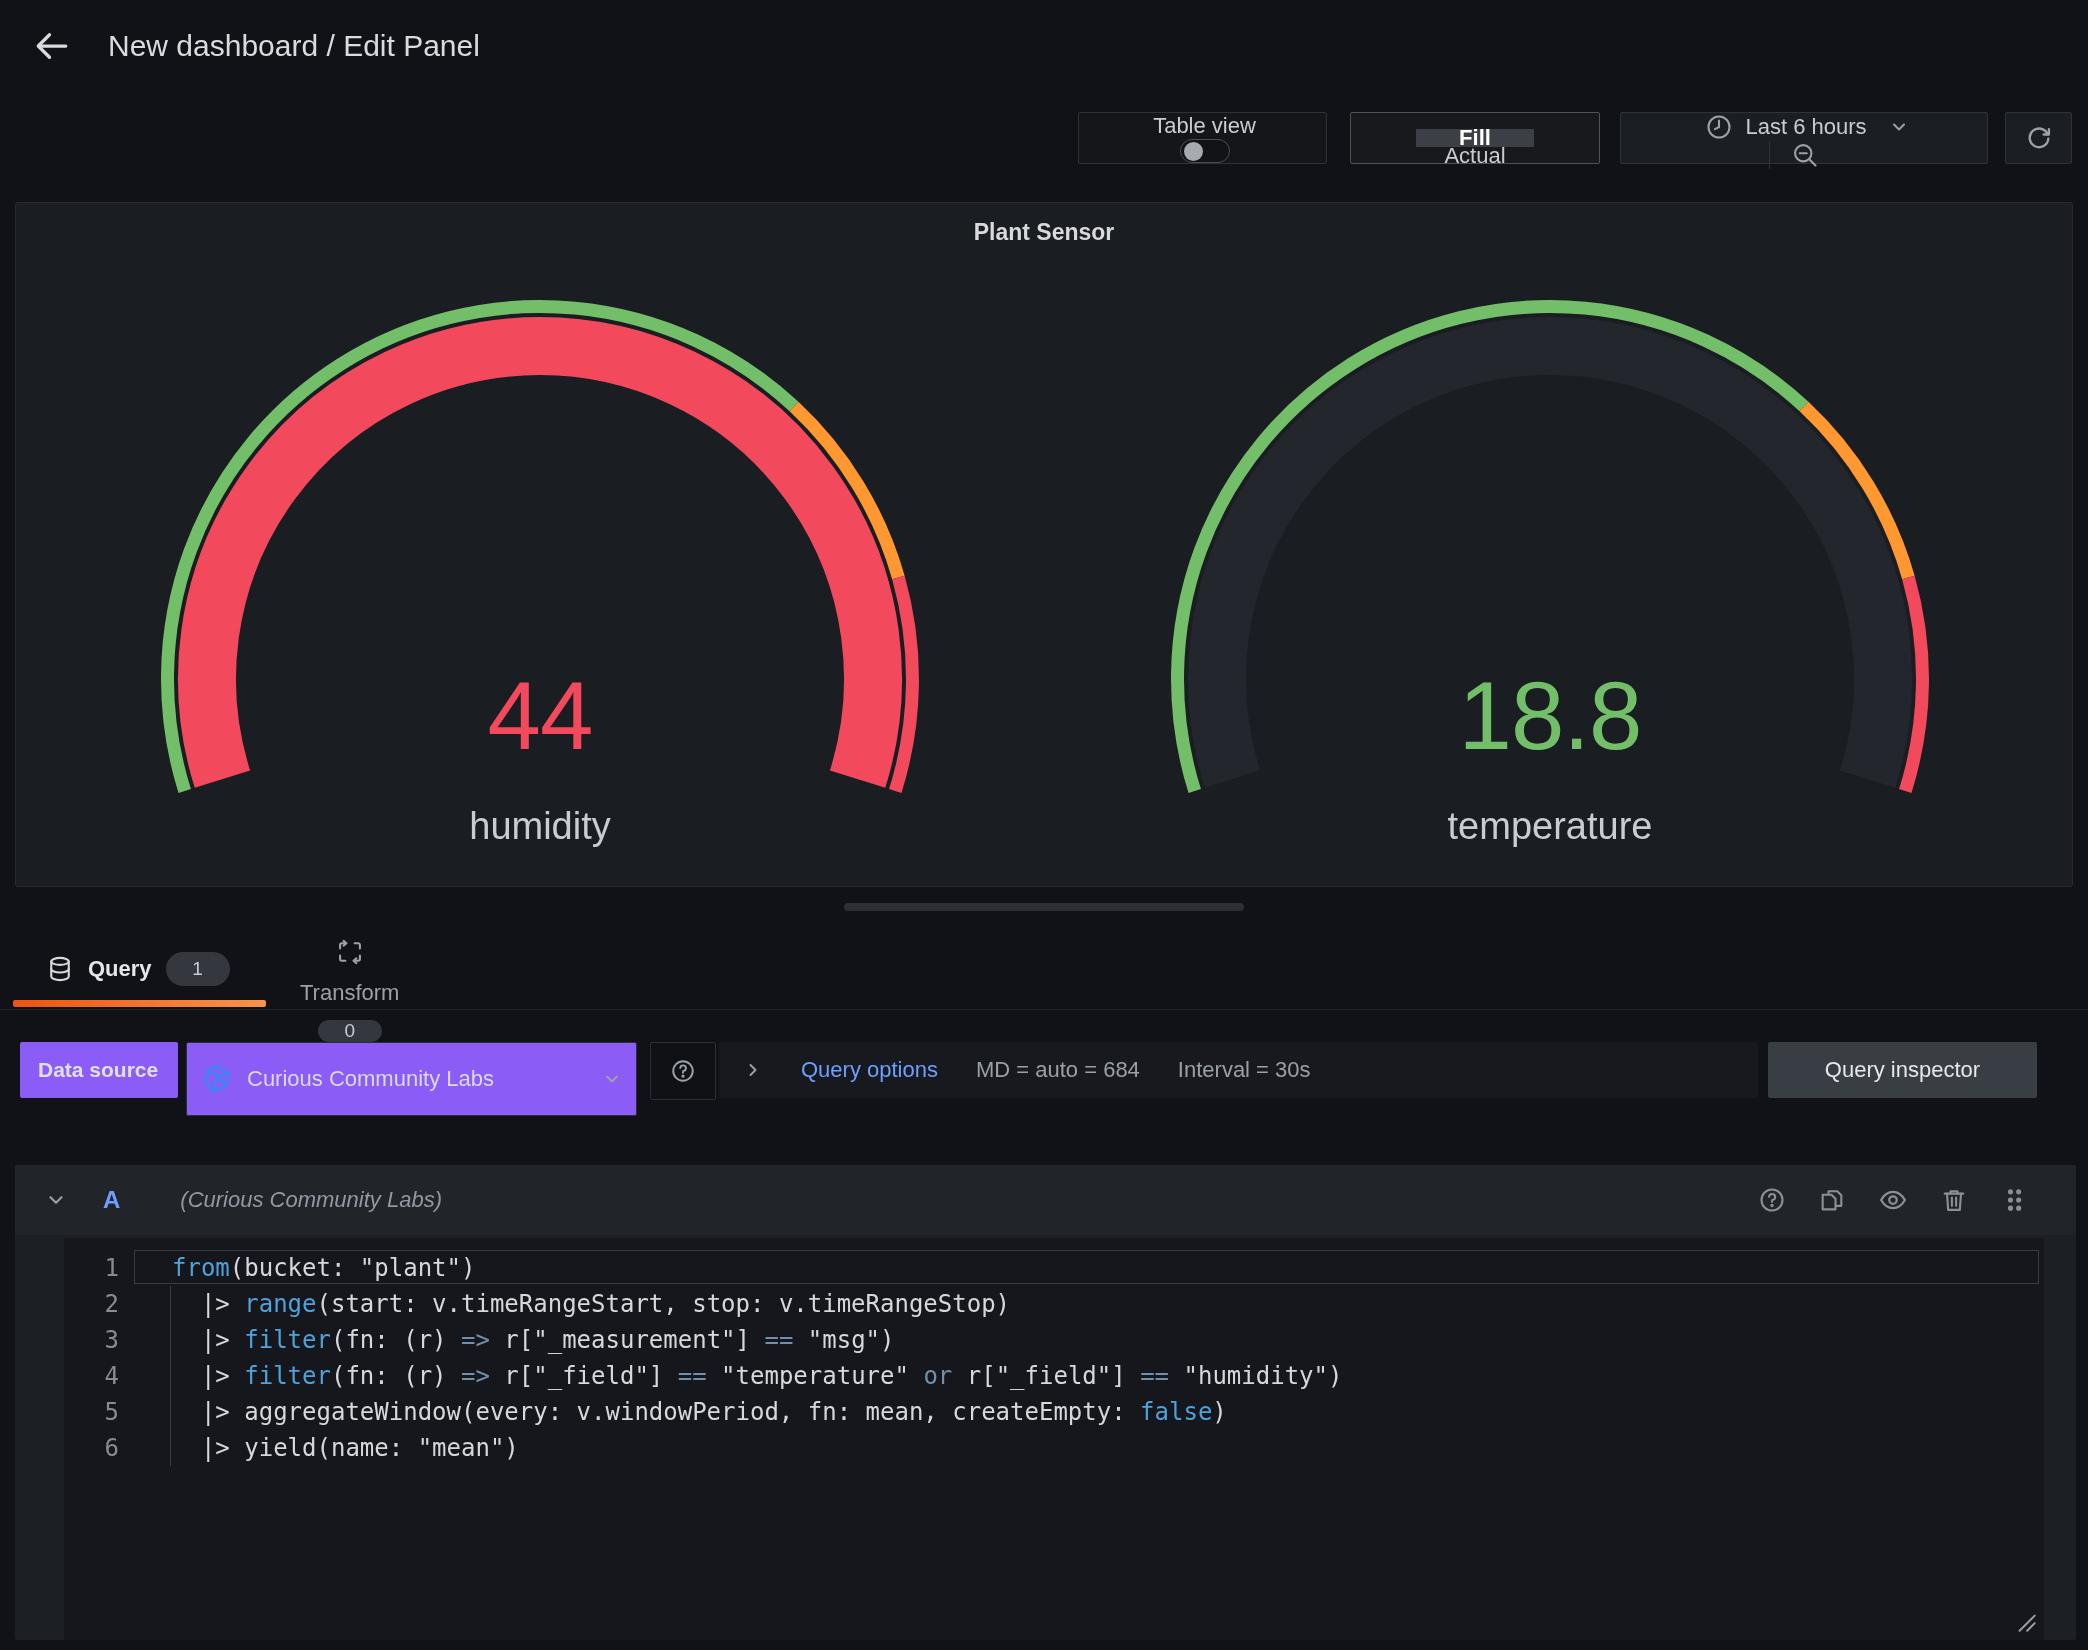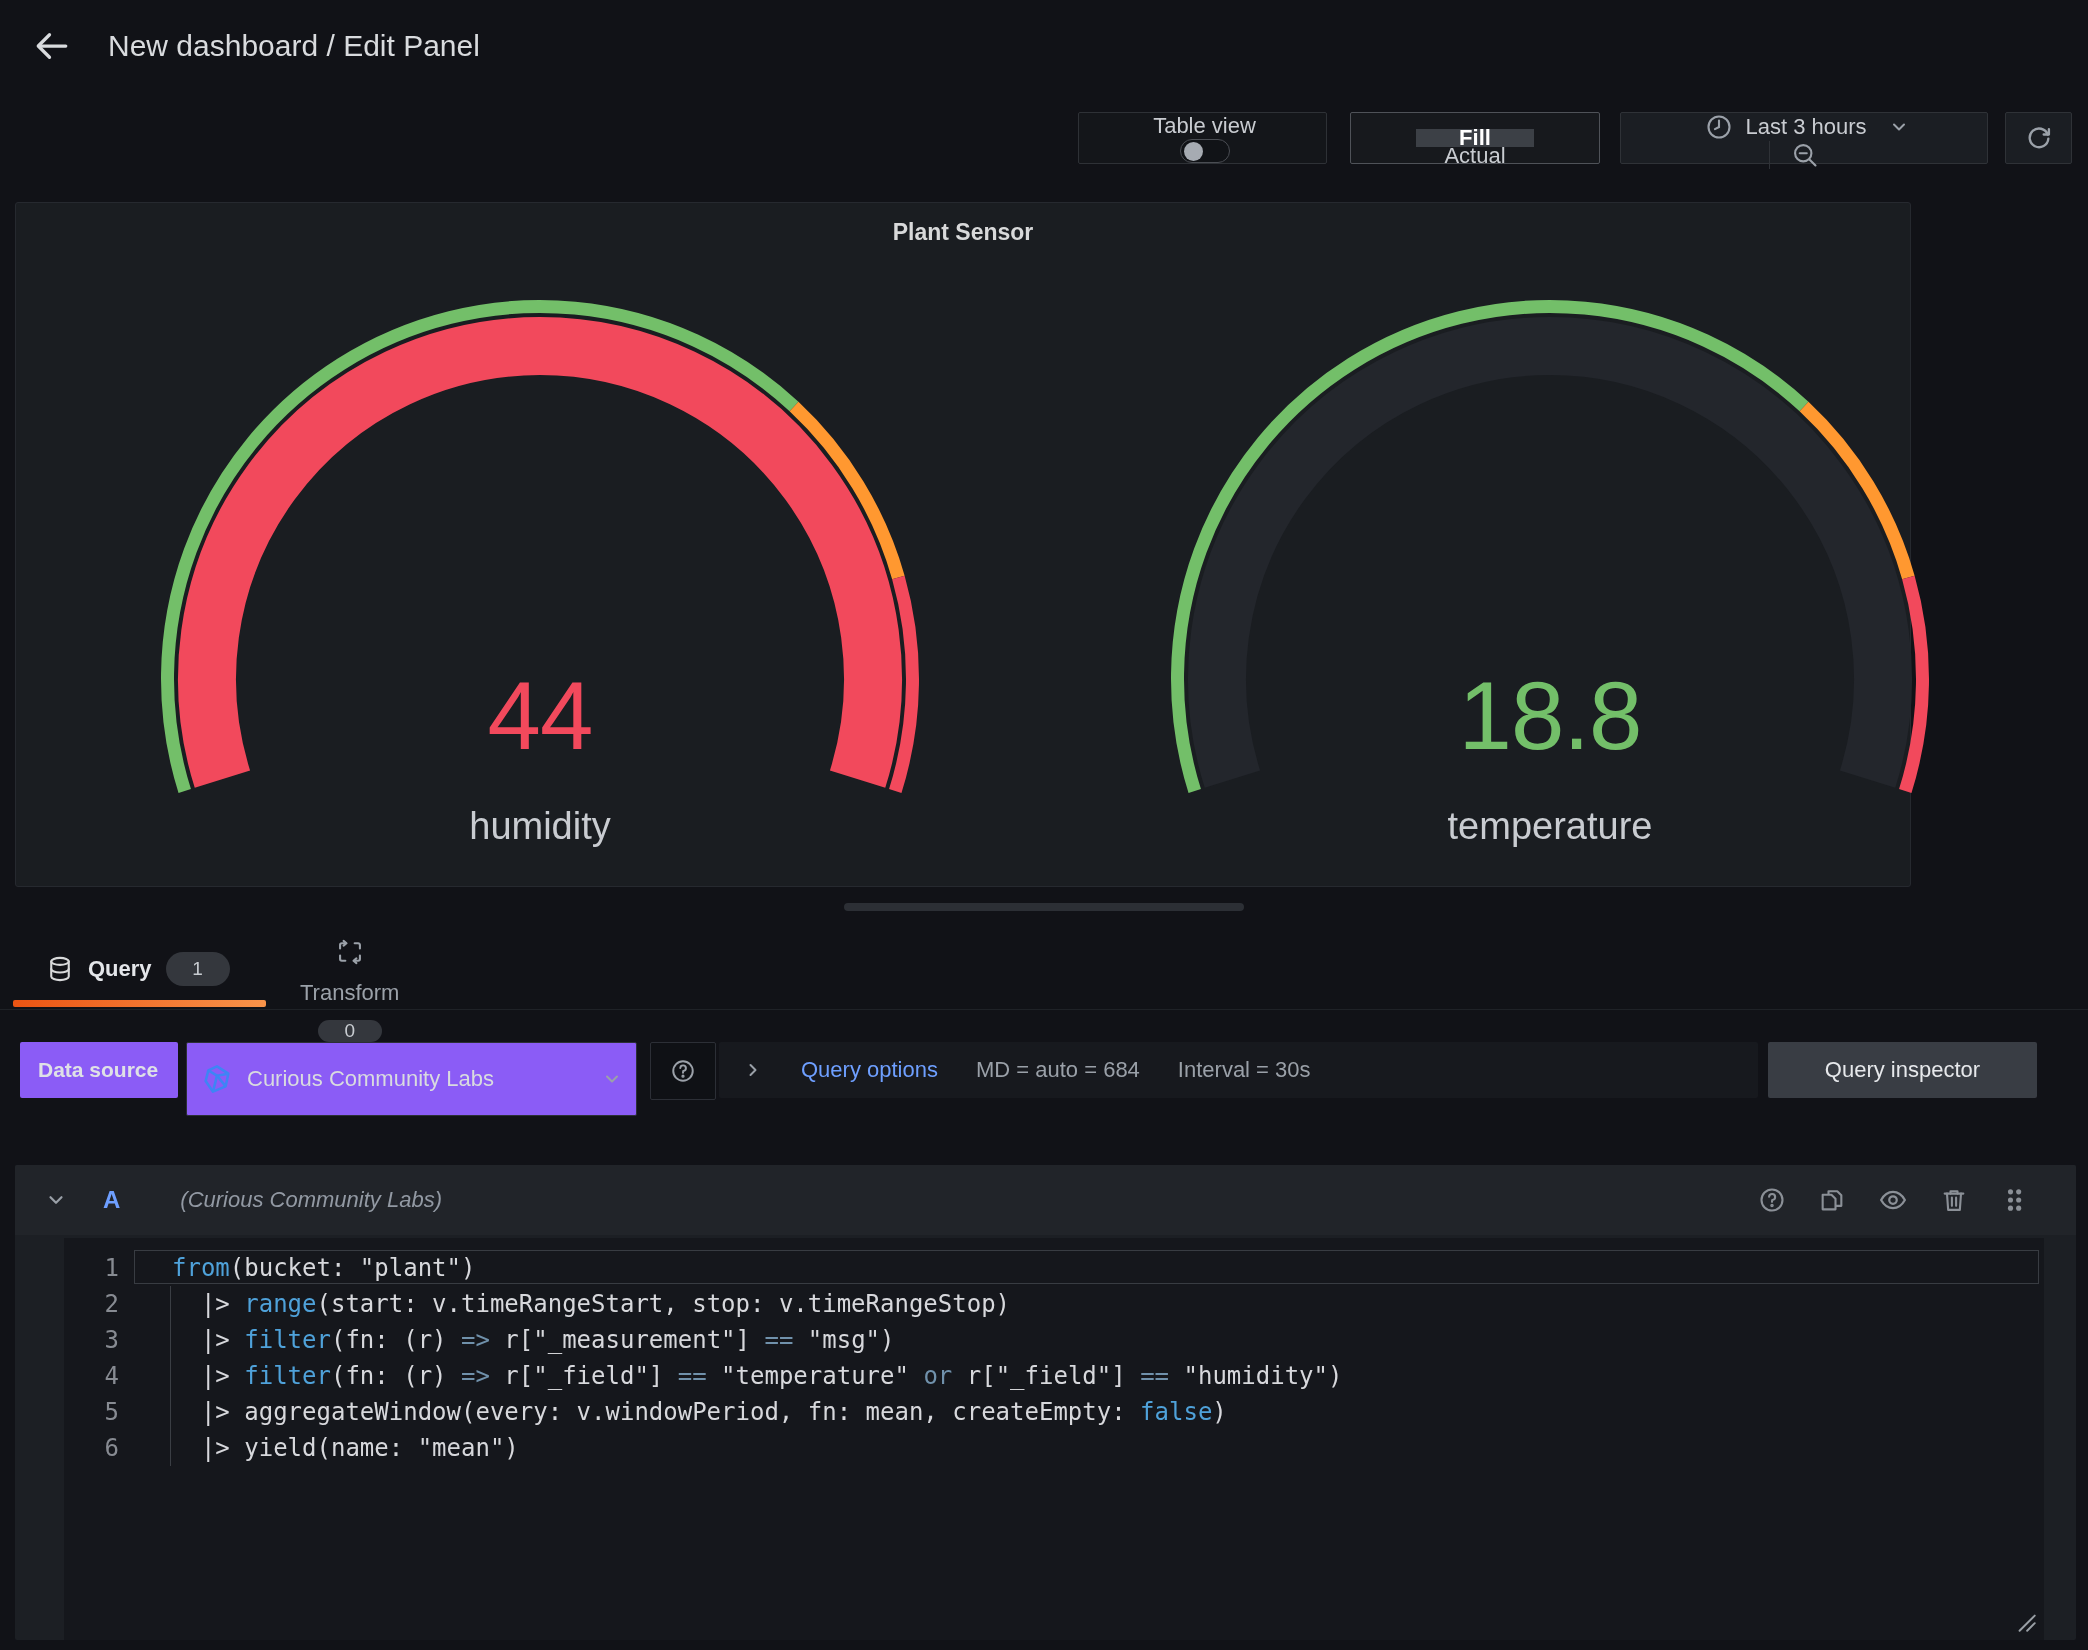--- a/index.html
+++ b/index.html
@@ -25,21 +25,21 @@
   .seg.fill{width:118px;background:#3c4046;color:#ffffff;font-weight:600;}
   .seg.actual{flex:1;color:#c9ccd1;}
   .timegroup{left:1620px;top:112px;width:368px;background:#1b1e23;border:1px solid #2f3237;}
   .timepicker{flex:1;display:flex;align-items:center;padding:0 10px 0 16px;gap:12px;cursor:pointer;height:100%;}
   .timepicker .label{color:#c9ccd1;font-weight:500;}
   .zoomout{width:70px;height:100%;border-left:1px solid #2f3237;display:flex;align-items:center;justify-content:center;cursor:pointer;}
   .refresh{left:2005px;top:112px;width:67px;background:#1b1e23;border:1px solid #2f3237;justify-content:center;cursor:pointer;}
   .icon{color:#9ba1a9;}
 
   
-  .panel{left:15px;top:202px;width:1896px;height:685px;background:#1a1d21;border:1px solid #26292f;border-radius:3px;box-sizing:border-box;}
+  .panel{left:15px;top:202px;width:2058px;height:685px;background:#1a1d21;border:1px solid #26292f;border-radius:3px;box-sizing:border-box;}
   .panel-title{position:absolute;left:0;right:0;top:16px;text-align:center;font-size:23px;font-weight:600;color:#d8d9da;}
   .gauge-value{position:absolute;transform:translateX(-50%);font-size:96px;font-weight:500;letter-spacing:-1px;}
   .gauge-label{position:absolute;transform:translateX(-50%);font-size:38px;color:#c9ccd1;}
   .drag-handle{left:844px;top:903px;width:400px;height:8px;border-radius:4px;background:#2c2f35;cursor:row-resize;}
 
   
   .tabbar-divider{left:0;top:1009px;width:2088px;height:1px;background:#1f2227;}
   .tab{top:938px;height:62px;display:flex;align-items:center;gap:14px;cursor:pointer;}
   .tab-query{left:46px;}
   .tab-transform{left:300px;flex-direction:column;}
@@ -115,21 +115,21 @@
 </div>
 
 <div class="abs ctrl timegroup">
   <span class="timepicker">
     <span class="icon">
       <svg width="28" height="28" viewBox="0 0 24 24" fill="none" stroke="#9ba1a9" stroke-width="1.8" stroke-linecap="round">
         <circle cx="12" cy="12" r="9"></circle>
           <path d="M12 6.5 V12 L8.5 13.8"></path>
       </svg>
     </span>
-    <span class="label">Last 3 hours</span>
+    <span class="label">Last 6 hours</span>
     <span class="icon" style="margin-left:10px;">
       <svg width="20" height="20" viewBox="0 0 24 24" fill="none" stroke="#9ba1a9" stroke-width="2.4" stroke-linecap="round" stroke-linejoin="round">
         <path d="M6 9 L12 15 L18 9"></path>
       </svg>
     </span>
   </span>
   <span class="zoomout">
     <span class="icon">
       <svg width="28" height="28" viewBox="0 0 24 24" fill="none" stroke="#9ba1a9" stroke-width="1.8" stroke-linecap="round">
         <circle cx="10.5" cy="10.5" r="7"></circle>

